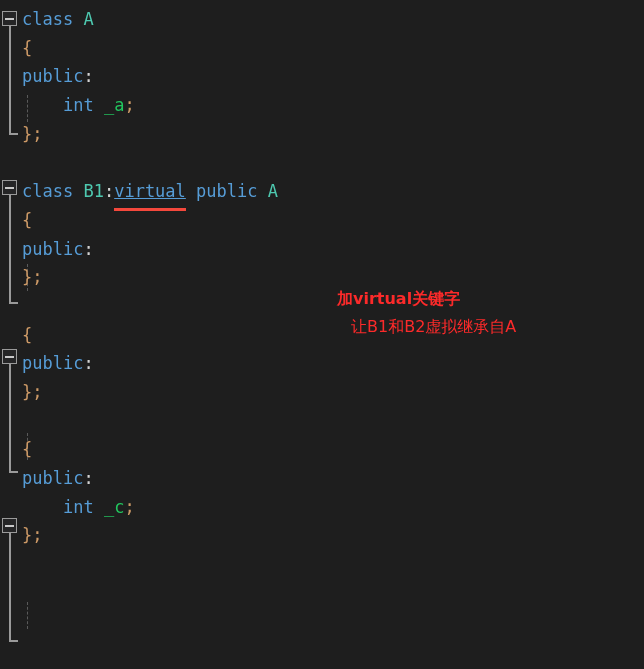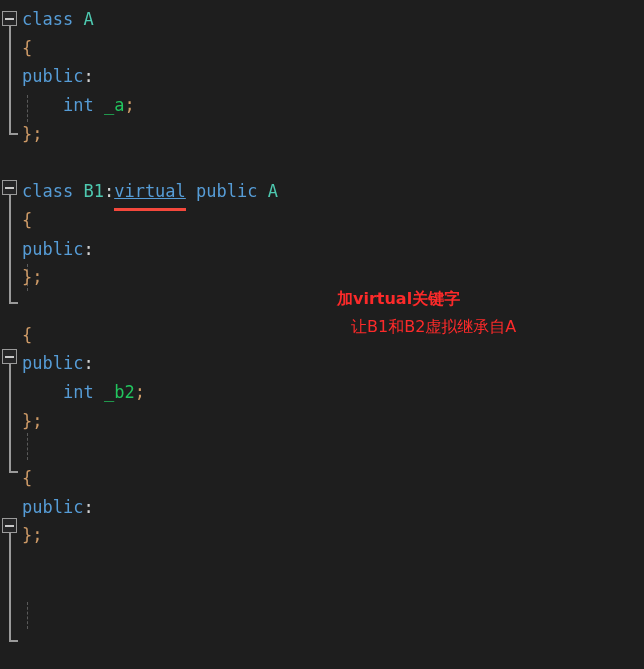--- a/index.html
+++ b/index.html
@@ -151,25 +151,25 @@
       <div class="code-line"><span class="tk-punc">    </span><span class="tk-key">int</span><span class="tk-punc"> </span><span class="tk-ident">_a</span><span class="tk-semi">;</span></div>
       <div class="code-line"><span class="tk-brace">}</span><span class="tk-semi">;</span></div>
       <div class="code-line">&nbsp;</div>
       <div class="code-line"><span class="tk-key">class</span><span class="tk-punc"> </span><span class="tk-type">B1</span><span class="tk-colon">:</span><span class="tk-key err-underline">virtual</span><span class="tk-punc"> </span><span class="tk-key">public</span><span class="tk-punc"> </span><span class="tk-type">A</span></div>
       <div class="code-line"><span class="tk-brace">{</span></div>
       <div class="code-line"><span class="tk-key">public</span><span class="tk-colon">:</span></div>
       <div class="code-line"><span class="tk-brace">}</span><span class="tk-semi">;</span></div>
       <div class="code-line">&nbsp;</div>
       <div class="code-line"><span class="tk-brace">{</span></div>
       <div class="code-line"><span class="tk-key">public</span><span class="tk-colon">:</span></div>
-      <div class="code-line"><span class="tk-punc">    </span><span class="tk-key">int</span><span class="tk-punc"> </span><span class="tk-ident">_b2</span><span class="tk-semi">;</span></div>
       <div class="code-line"><span class="tk-brace">}</span><span class="tk-semi">;</span></div>
       <div class="code-line">&nbsp;</div>
       <div class="code-line"><span class="tk-brace">{</span></div>
       <div class="code-line"><span class="tk-key">public</span><span class="tk-colon">:</span></div>
+      <div class="code-line"><span class="tk-punc">    </span><span class="tk-key">int</span><span class="tk-punc"> </span><span class="tk-ident">_c</span><span class="tk-semi">;</span></div>
       <div class="code-line"><span class="tk-brace">}</span><span class="tk-semi">;</span></div>
       <div class="code-line">&nbsp;</div>
     </div>
 
   <div class="annotation" style="left:337px; top:286px;font-weight:bold;">加virtual关键字</div>
   <div class="annotation" style="left:351px; top:306px;margin-top:8px;">让B1和B2虚拟继承自A</div>
 
 </div>
 
 </body></html>

